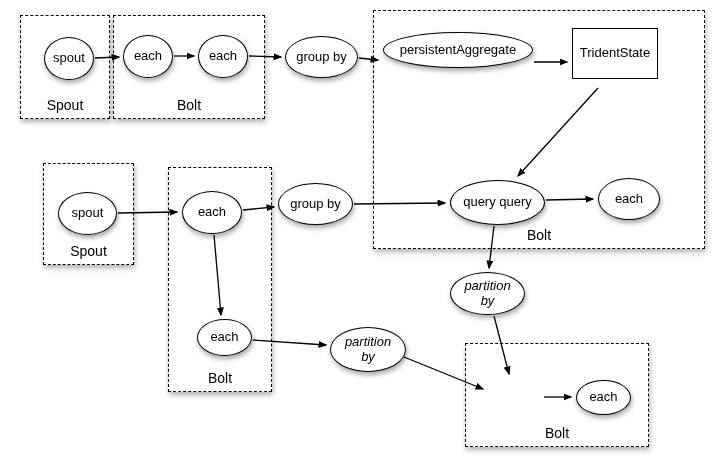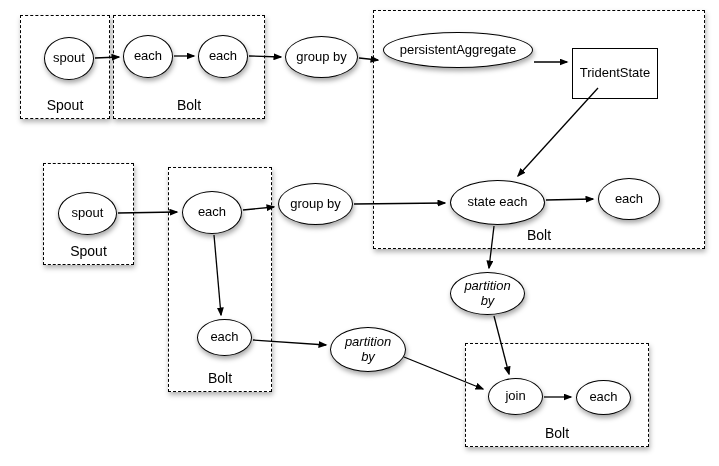--- a/index.html
+++ b/index.html
@@ -98,43 +98,42 @@
   <div class="node ellipse" style="left:44px; top:37px; width:50px; height:43px;">spout</div>
 
   <div class="node ellipse" style="left:123px; top:35px; width:50px; height:43px;">each</div>
 
   <div class="node ellipse" style="left:198px; top:35px; width:50px; height:43px;">each</div>
 
   <div class="node ellipse" style="left:285px; top:36px; width:73px; height:42px;">group by</div>
 
   <div class="node ellipse" style="left:383px; top:32px; width:150px; height:36px;text-align:right;">persistentAggregate</div>
 
-  <div class="node rect" style="left:572px; top:48px; width:86px; height:51px;">TridentState</div>
+  <div class="node rect" style="left:572px; top:28px; width:86px; height:51px;">TridentState</div>
 
-  <div class="node ellipse" style="left:450px; top:180px; width:95px; height:45px;">state each</div>
+  <div class="node ellipse" style="left:450px; top:180px; width:95px; height:45px;">query query</div>
 
   <div class="node ellipse" style="left:598px; top:178px; width:62px; height:42px;">each</div>
 
   <div class="node ellipse" style="left:58px; top:192px; width:59px; height:43px;">spout</div>
 
   <div class="node ellipse" style="left:182px; top:191px; width:60px; height:43px;">each</div>
 
   <div class="node ellipse" style="left:278px; top:183px; width:75px; height:42px;">group by</div>
 
   <div class="node ellipse" style="left:197px; top:319px; width:55px; height:37px;">each</div>
 
   <div class="node ellipse" style="left:450px; top:272px; width:75px; height:43px;">
       <span class="wrap-narrow">partition by</span>
     </div>
 
   <div class="node ellipse" style="left:330px; top:327px; width:76px; height:45px;">
       <span class="wrap-narrow">partition by</span>
     </div>
 
-  <div class="node ellipse" style="left:488px; top:378px; width:55px; height:37px;">join</div>
 
   <div class="node ellipse" style="left:576px; top:380px; width:55px; height:35px;">each</div>
 
   <svg id="edges" viewBox="0 0 719 466">
     <defs>
       <marker id="arrow" markerWidth="9" markerHeight="7" refX="7.5" refY="3.5" orient="auto" markerUnits="userSpaceOnUse">
         <path d="M0,0 L9,3.5 L0,7 z" fill="#000000"></path>
       </marker>
     </defs>
     <line x1="95" y1="58" x2="119" y2="57" marker-end="url(#arrow)"></line>

